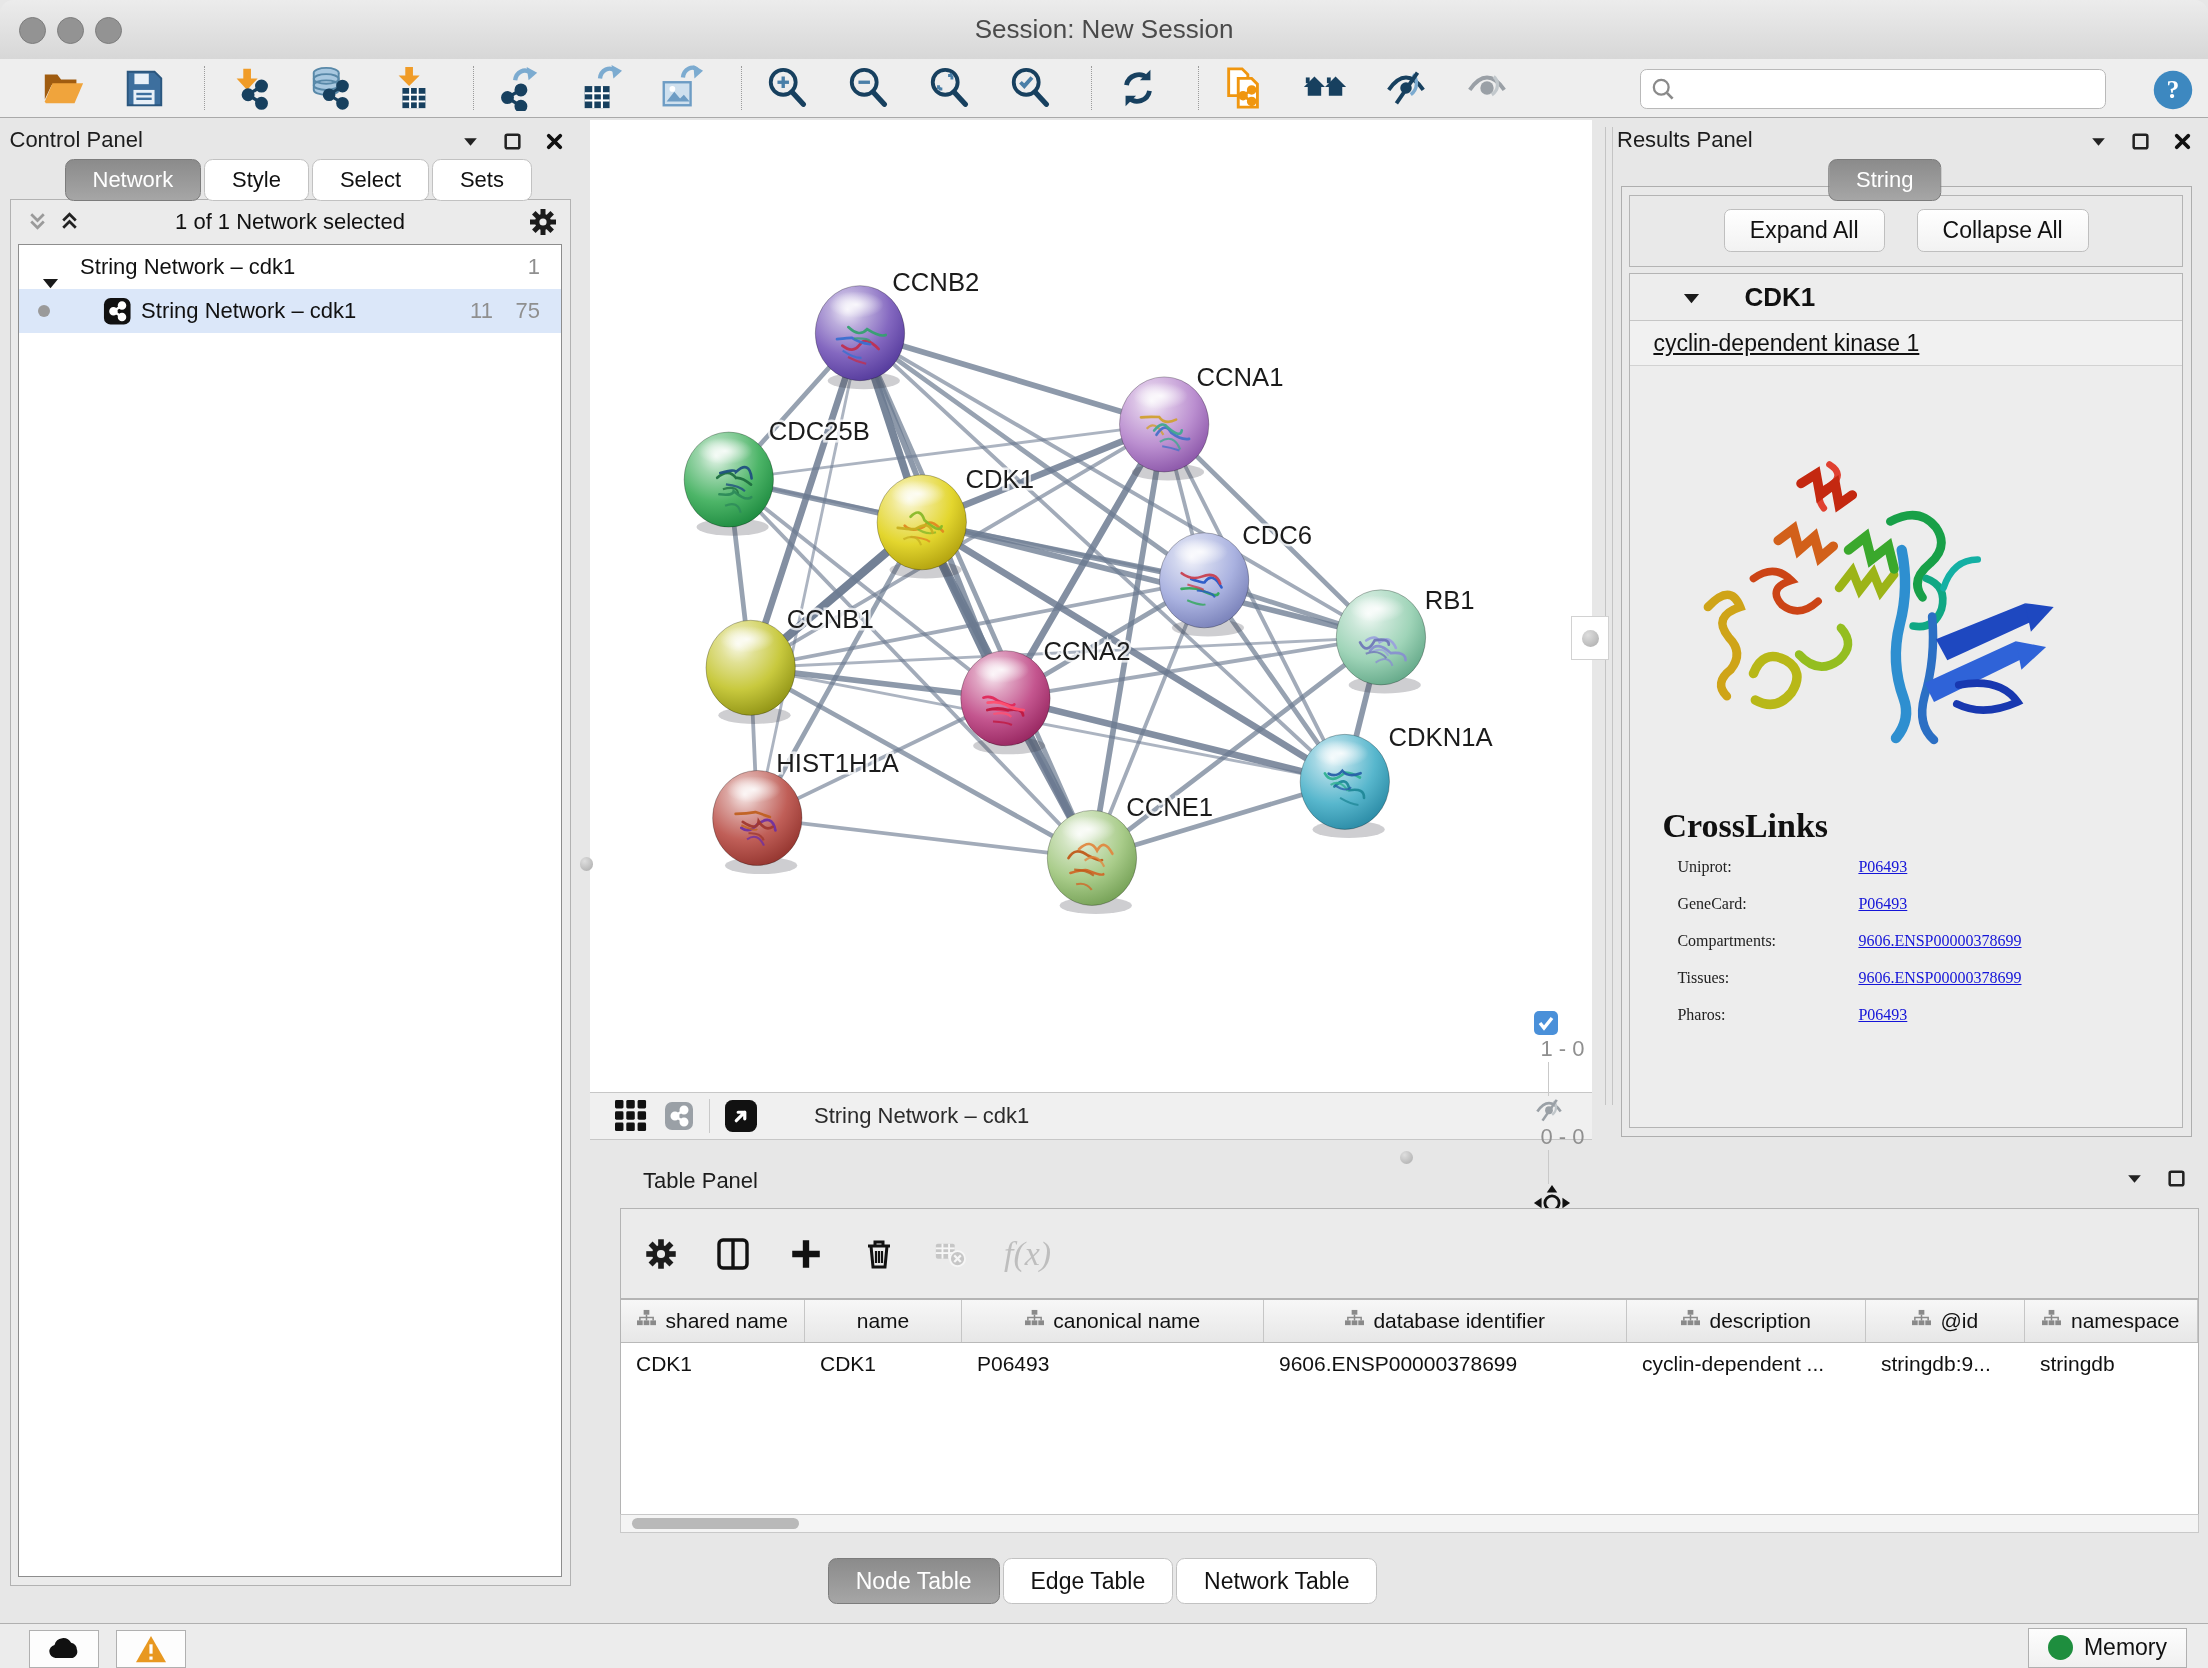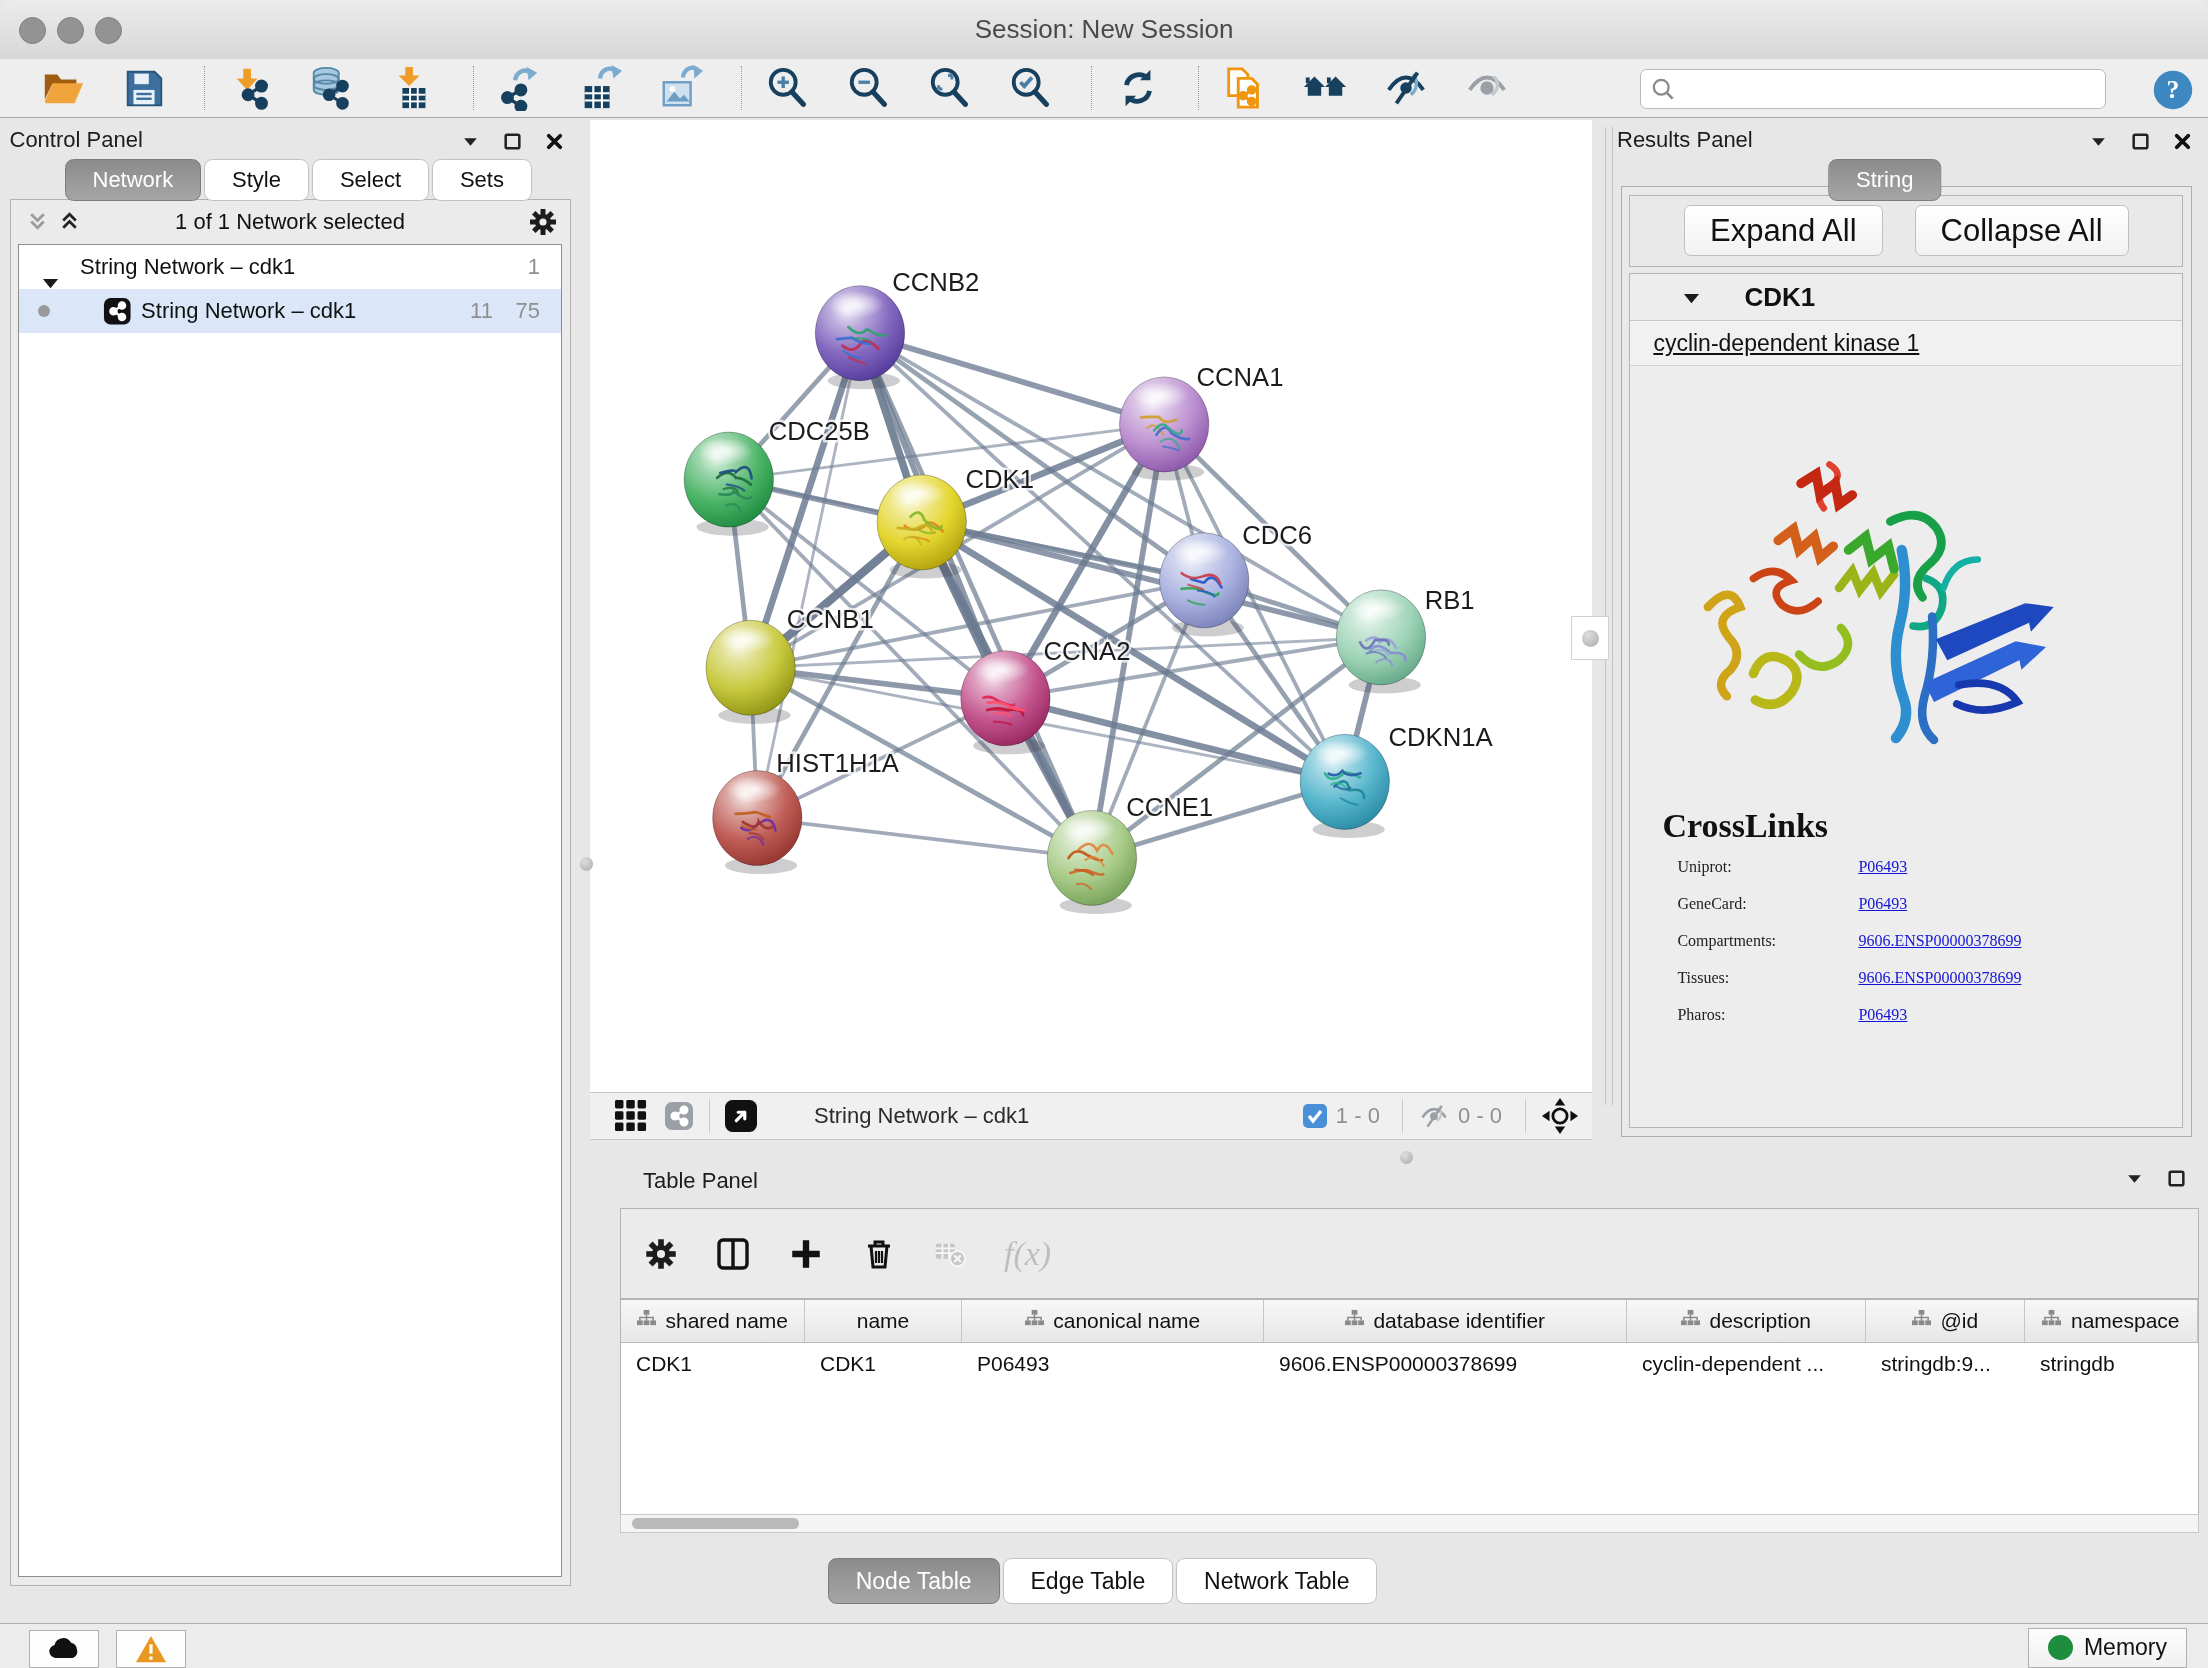--- a/index.html
+++ b/index.html
@@ -47,35 +47,35 @@
   .tree-label.indent{left:122px;}
   .tree-count{position:absolute;color:#8f8f8f;}
   .tree-dot{position:absolute;left:19px;top:16px;width:12.4px;height:12.4px;border-radius:50%;background:#9a9a9a;}
   .tree-sharebox{position:absolute;left:84px;top:7.6px;}
   
   #net-canvas{position:absolute;left:590px;top:120px;width:1002px;height:972px;background:#ffffff;}
   #net-toolbar{position:absolute;left:590px;top:1092px;width:1002px;height:48px;background:#f0f0f0;
     border-top:1px solid #c7c7c7;border-bottom:1px solid #c7c7c7;display:flex;align-items:center;box-sizing:border-box;}
   #net-toolbar .sep{height:34px;border-left:1px solid #c9c9c9;margin:0 15px;}
   #net-title{font-size:22px;color:#2b2b2b;margin-left:57px;}
-  .nt-right{display:flex;align-items:center;margin-left:auto;}
+  .nt-right{display:flex;align-items:flex-start;margin-left:auto;flex-direction:column;}
   .nt-count{font-size:22px;color:#8f8f8f;margin:0 7.6px;}
   
   .vsplit-line{position:absolute;top:127px;height:978px;width:1px;background:#c4c4c4;}
   .grip-box{position:absolute;background:#fff;border:1px solid #d2d2d2;display:flex;align-items:center;justify-content:center;}
   .grip-dot{width:17px;height:17px;border-radius:50%;background:radial-gradient(circle at 35% 30%,#dedede,#aaaaaa);}
   .grip-dot.small{width:13.3px;height:13.3px;}
   
   #results-panel{position:absolute;left:1617px;top:127px;width:582px;height:1459px;}
   #rp-tab{position:absolute;left:46%;transform:translateX(-50%);top:32px;z-index:2;}
   #rp-box{position:absolute;left:3.8px;top:59px;width:571px;height:951px;background:#e9e9e9;border:1px solid #aeaeae;box-sizing:border-box;}
   #rp-expandbox{position:absolute;left:7.6px;top:7.6px;right:7.6px;height:70px;background:#e9e9e9;border:1px solid #b4b4b4;
     display:flex;align-items:center;justify-content:center;gap:32px;}
   .rp-btn{background:linear-gradient(#ffffff,#f2f2f2);border:1px solid #bfbfbf;border-radius:6.7px;
-    font-size:31px;padding:6.7px 25px;color:#111;}
+    font-size:23px;padding:6.7px 25px;color:#111;}
   #rp-gene-box{position:absolute;left:7.6px;top:86px;right:7.6px;bottom:7.6px;background:#ededed;border:1px solid #b4b4b4;}
   #rp-gene-header{position:relative;height:46px;border-bottom:1px solid #c6c6c6;}
   #rp-gene-caret{position:absolute;left:53px;top:17px;}
   #rp-gene-name{position:absolute;left:114px;line-height:46px;font-size:26px;font-weight:bold;}
   #rp-desc{height:44px;line-height:44px;font-size:23px;padding-left:23px;background:#f1f1f1;border-bottom:1px solid #d2d2d2;text-decoration:underline;}
   #rp-protein{position:absolute;left:57px;top:162px;}
   #rp-crosslinks{position:absolute;left:32px;top:533px;right:19px;font-family:"Liberation Serif","DejaVu Serif",serif;}
   #rp-crosslinks h3{margin:0 0 13.3px 0;font-size:34px;}
   .clrow{display:flex;font-size:16px;margin-bottom:19px;}
   .clrow .cl-label{width:181px;padding-left:15px;color:#222;}

